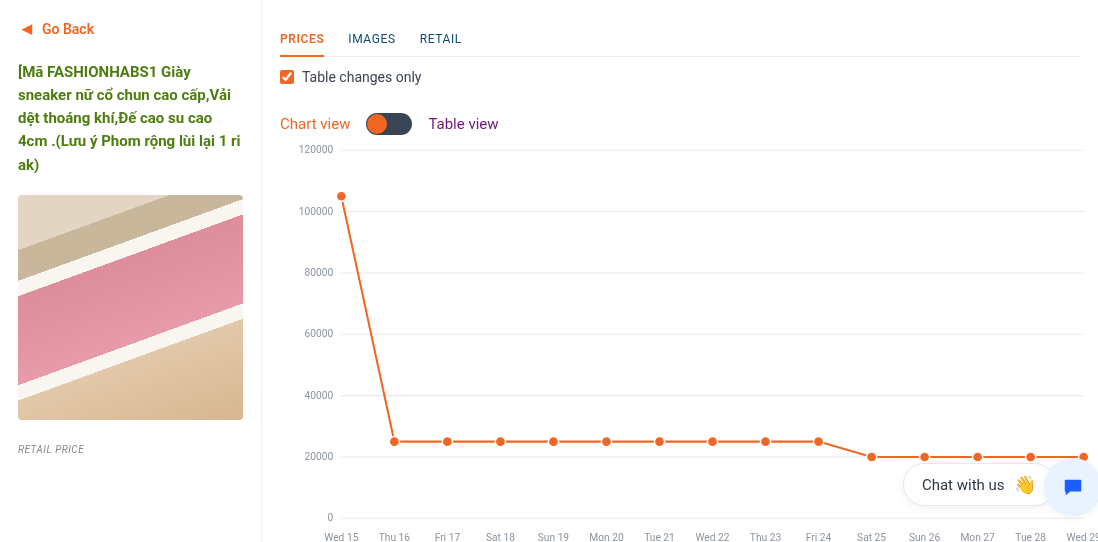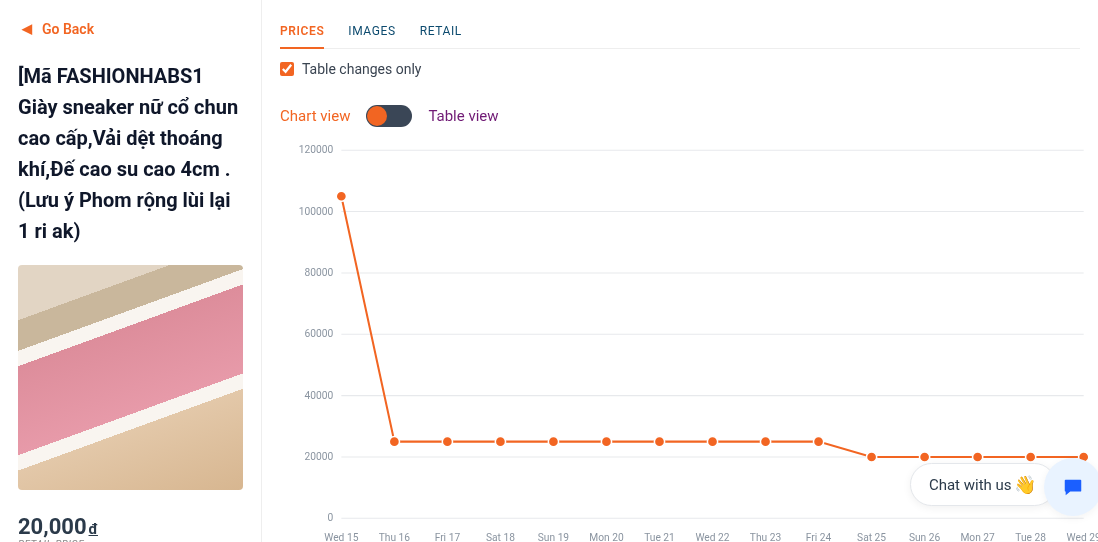--- a/index.html
+++ b/index.html
@@ -27,23 +27,23 @@
     font-weight: 600;
     cursor: pointer;
     margin-bottom: 24px;
     margin-left: 4px;
   }
   .go-back-caret {
     font-size: 13px;
     line-height: 1;
   }
   .product-title {
-    font-size: 20px;
+    font-size: 15px;
     font-weight: 700;
-    color: #0f172a;
+    color: #4d7c0f;
     line-height: 1.55;
     margin-bottom: 18px;
   }
   .product-image {
     width: 225px;
     height: 225px;
     border-radius: 4px;
     background:
       linear-gradient(160deg,
         #e2d5c4 0%, #e2d5c4 18%,
@@ -76,21 +76,21 @@
 
   .main {
     flex: 1;
     padding: 0 18px 0 18px;
     position: relative;
   }
   .tabs {
     display: flex;
     gap: 24px;
     border-bottom: 1px solid #eee;
-    padding-top: 16px;
+    padding-top: 24px;
     align-items: flex-end;
   }
   .tab {
     font-size: 12px;
     letter-spacing: 0.6px;
     color: #0c4a6e;
     padding: 8px 0 10px 0;
     cursor: pointer;
     position: relative;
   }
@@ -161,21 +161,21 @@
   .chat-pill {
     position: absolute;
     right: 42px;
     bottom: 36px;
     background: #fff;
     border: 1px solid #e4e7eb;
     border-radius: 26px;
     padding: 10px 18px;
     display: flex;
     align-items: center;
-    gap: 3px;
+    gap: 10px;
     font-size: 15px;
     color: #2b3a4a;
     box-shadow: 0 2px 8px rgba(0,0,0,0.06);
     cursor: pointer;
   }
   .chat-bubble {
     position: absolute;
     right: -4px;
     bottom: 26px;
     width: 58px; height: 58px;
@@ -193,23 +193,20 @@
 </head>
 <body>
 
 <div class="sidebar">
   <div class="go-back">
     <span class="go-back-caret">◀</span>
     <span>Go Back</span>
   </div>
   <div class="product-title">[Mã FASHIONHABS1 Giày sneaker nữ cổ chun cao cấp,Vải dệt thoáng khí,Đế cao su cao 4cm .(Lưu ý Phom rộng lùi lại 1 ri ak)</div>
   <div class="product-image"></div>
-  <div class="price">
-    <span>20,000</span><span class="cur">đ</span>
-  </div>
   <div class="retail">RETAIL PRICE</div>
 </div>
 
 <div class="main">
   <div class="tabs">
     <div class="tab active">PRICES</div>
     <div class="tab">IMAGES</div>
     <div class="tab">RETAIL</div>
   </div>
 

